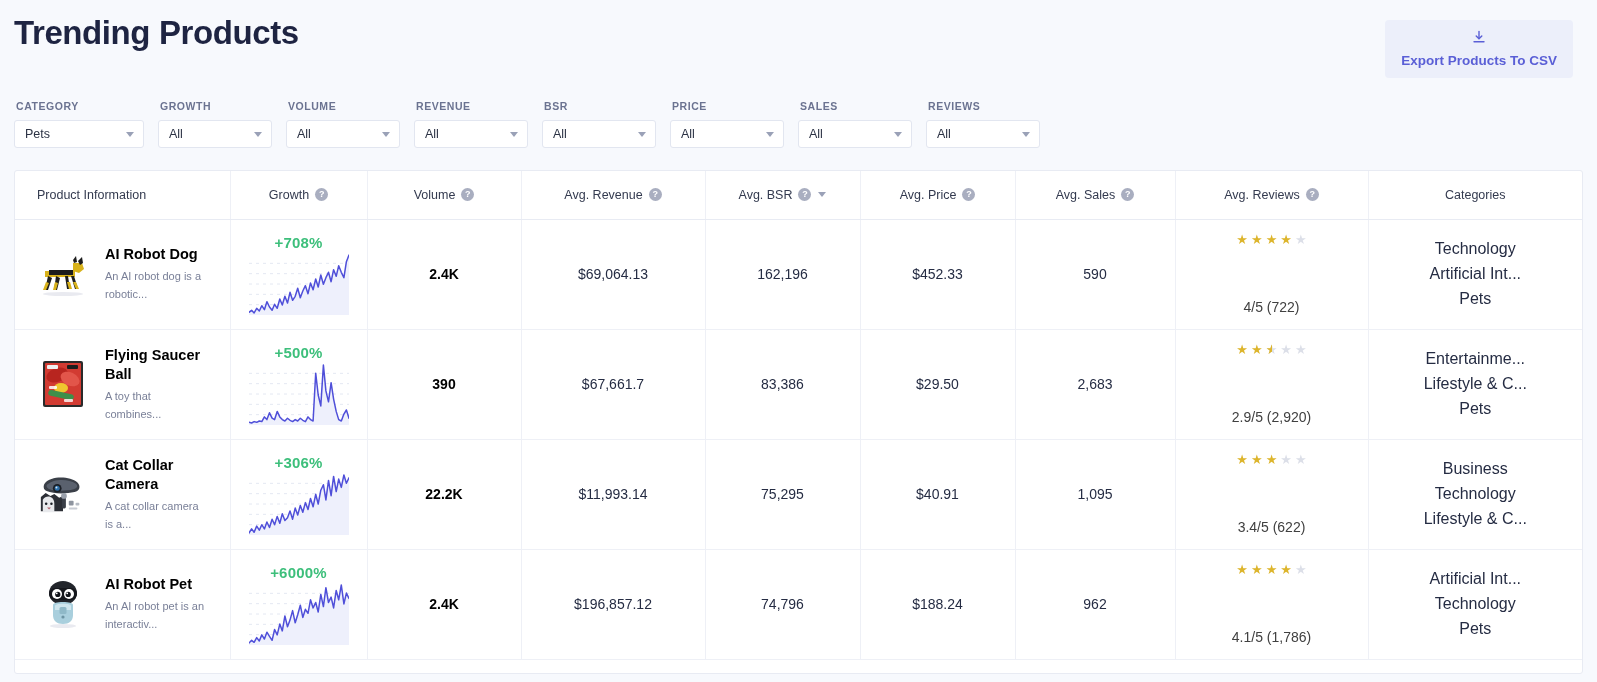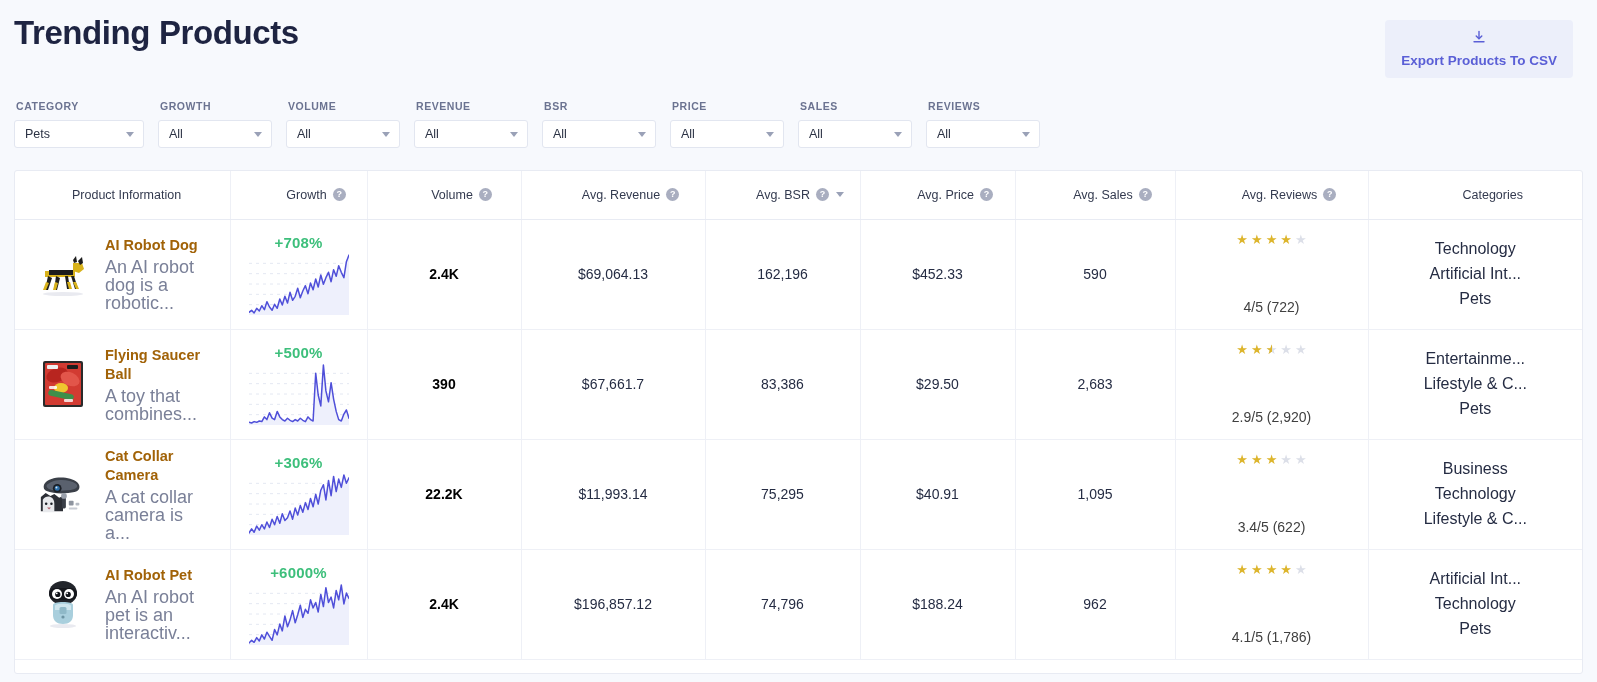--- a/index.html
+++ b/index.html
@@ -74,21 +74,21 @@
     height: 48px;
     font-size: 12.5px; font-weight: 500; color: #333a4f;
     border-bottom: 1px solid #e8ebf3;
     border-right: 1px solid #eef0f6;
     text-align: center;
     vertical-align: middle;
     padding: 0 6px;
   }
   thead th:last-child { border-right: none; }
   thead th.left { text-align: left; padding-left: 22px; }
-  .th-inner { display: inline-flex; align-items: center; gap: 6px; justify-content: center; margin-left: 35px; }
+  .th-inner { display: inline-flex; align-items: center; gap: 6px; justify-content: center; }
   .help-icon {
     display: inline-flex; align-items: center; justify-content: center;
     width: 13px; height: 13px; border-radius: 50%;
     background: #a9aec0; color: #ffffff;
     font-size: 9px; font-weight: 700; line-height: 13px;
   }
   .sort-caret {
     width: 0; height: 0; display: inline-block;
     border-left: 4px solid transparent;
     border-right: 4px solid transparent;
@@ -109,25 +109,25 @@
   
   .product-cell { text-align: left !important; padding-left: 22px !important; }
   .product-inner { display: flex; align-items: center; gap: 16px; }
   .thumb {
     width: 52px; height: 52px; flex: 0 0 52px;
     display: flex; align-items: center; justify-content: center;
     overflow: hidden;
   }
   .thumb svg { display: block; }
   .p-name {
-    font-size: 14.5px; font-weight: 700; color: #a16207;
+    font-size: 14.5px; font-weight: 700; color: #000000;
     line-height: 19px; margin-bottom: 3px;
   }
   .p-desc {
-    font-size: 18px; color: #7a8098; line-height: 18px;
+    font-size: 11px; color: #7a8098; line-height: 18px;
     max-width: 104px;
   }
 
   
   .growth-inner { display: flex; flex-direction: column; align-items: center; gap: 2px; }
   .growth-pct { font-size: 15px; font-weight: 700; color: #3dbf7b; letter-spacing: 0.2px; }
   .spark { display: block; }
 
   .vol { color: #000000; font-weight: 700; }
 

